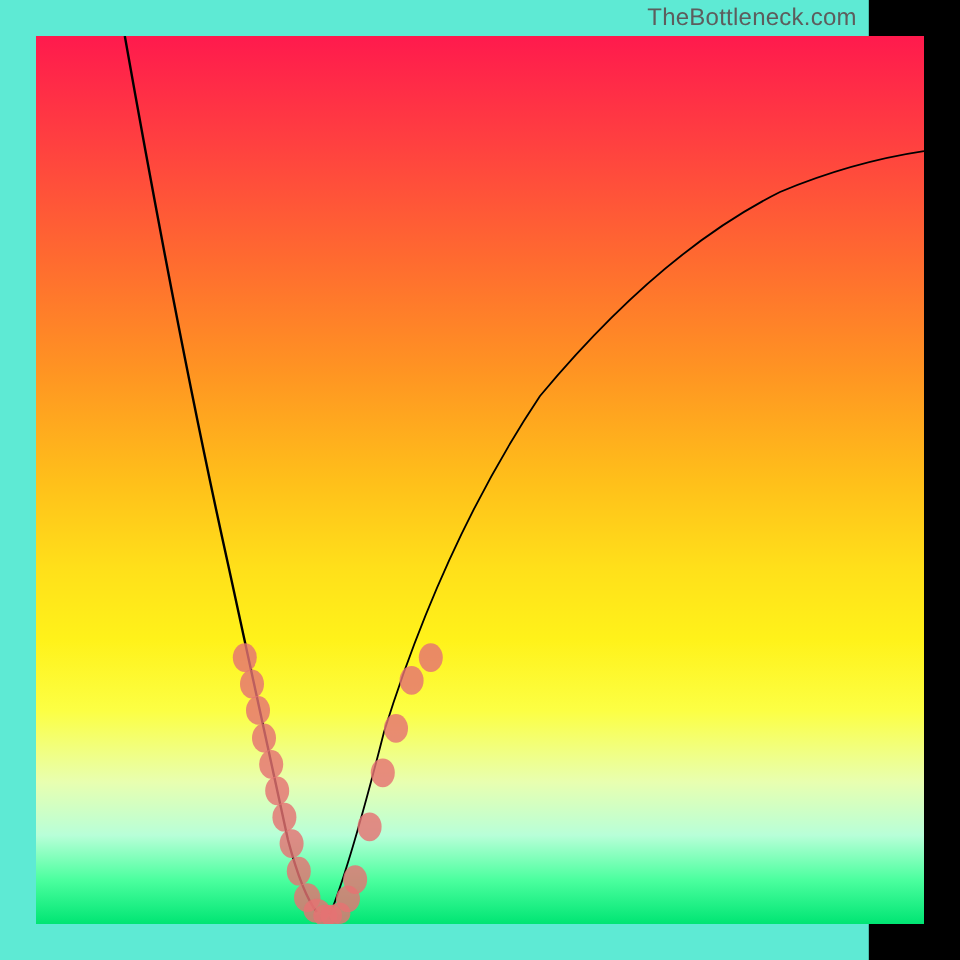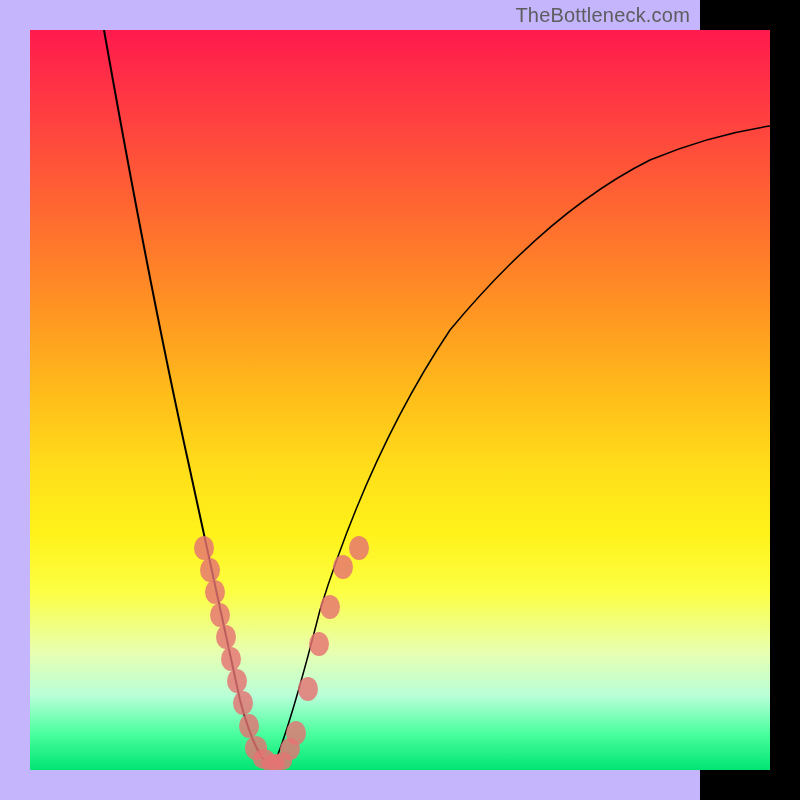--- a/index.html
+++ b/index.html
@@ -9,21 +9,22 @@
     height: 800px;
     background: #000;
     overflow: hidden;
   }
   .frame {
     position: absolute;
     left: 0;
     top: 0;
     width: 700px;
     height: 800px;
-    background: #c4b5fd;
+    background: #5eead4;
+    padding-left: 24px;
   }
   .plot-area {
     position: absolute;
     left: 30px;
     top: 30px;
     width: 740px;
     height: 740px;
     background: linear-gradient(
       to bottom,
       #ff1a4d 0%,

